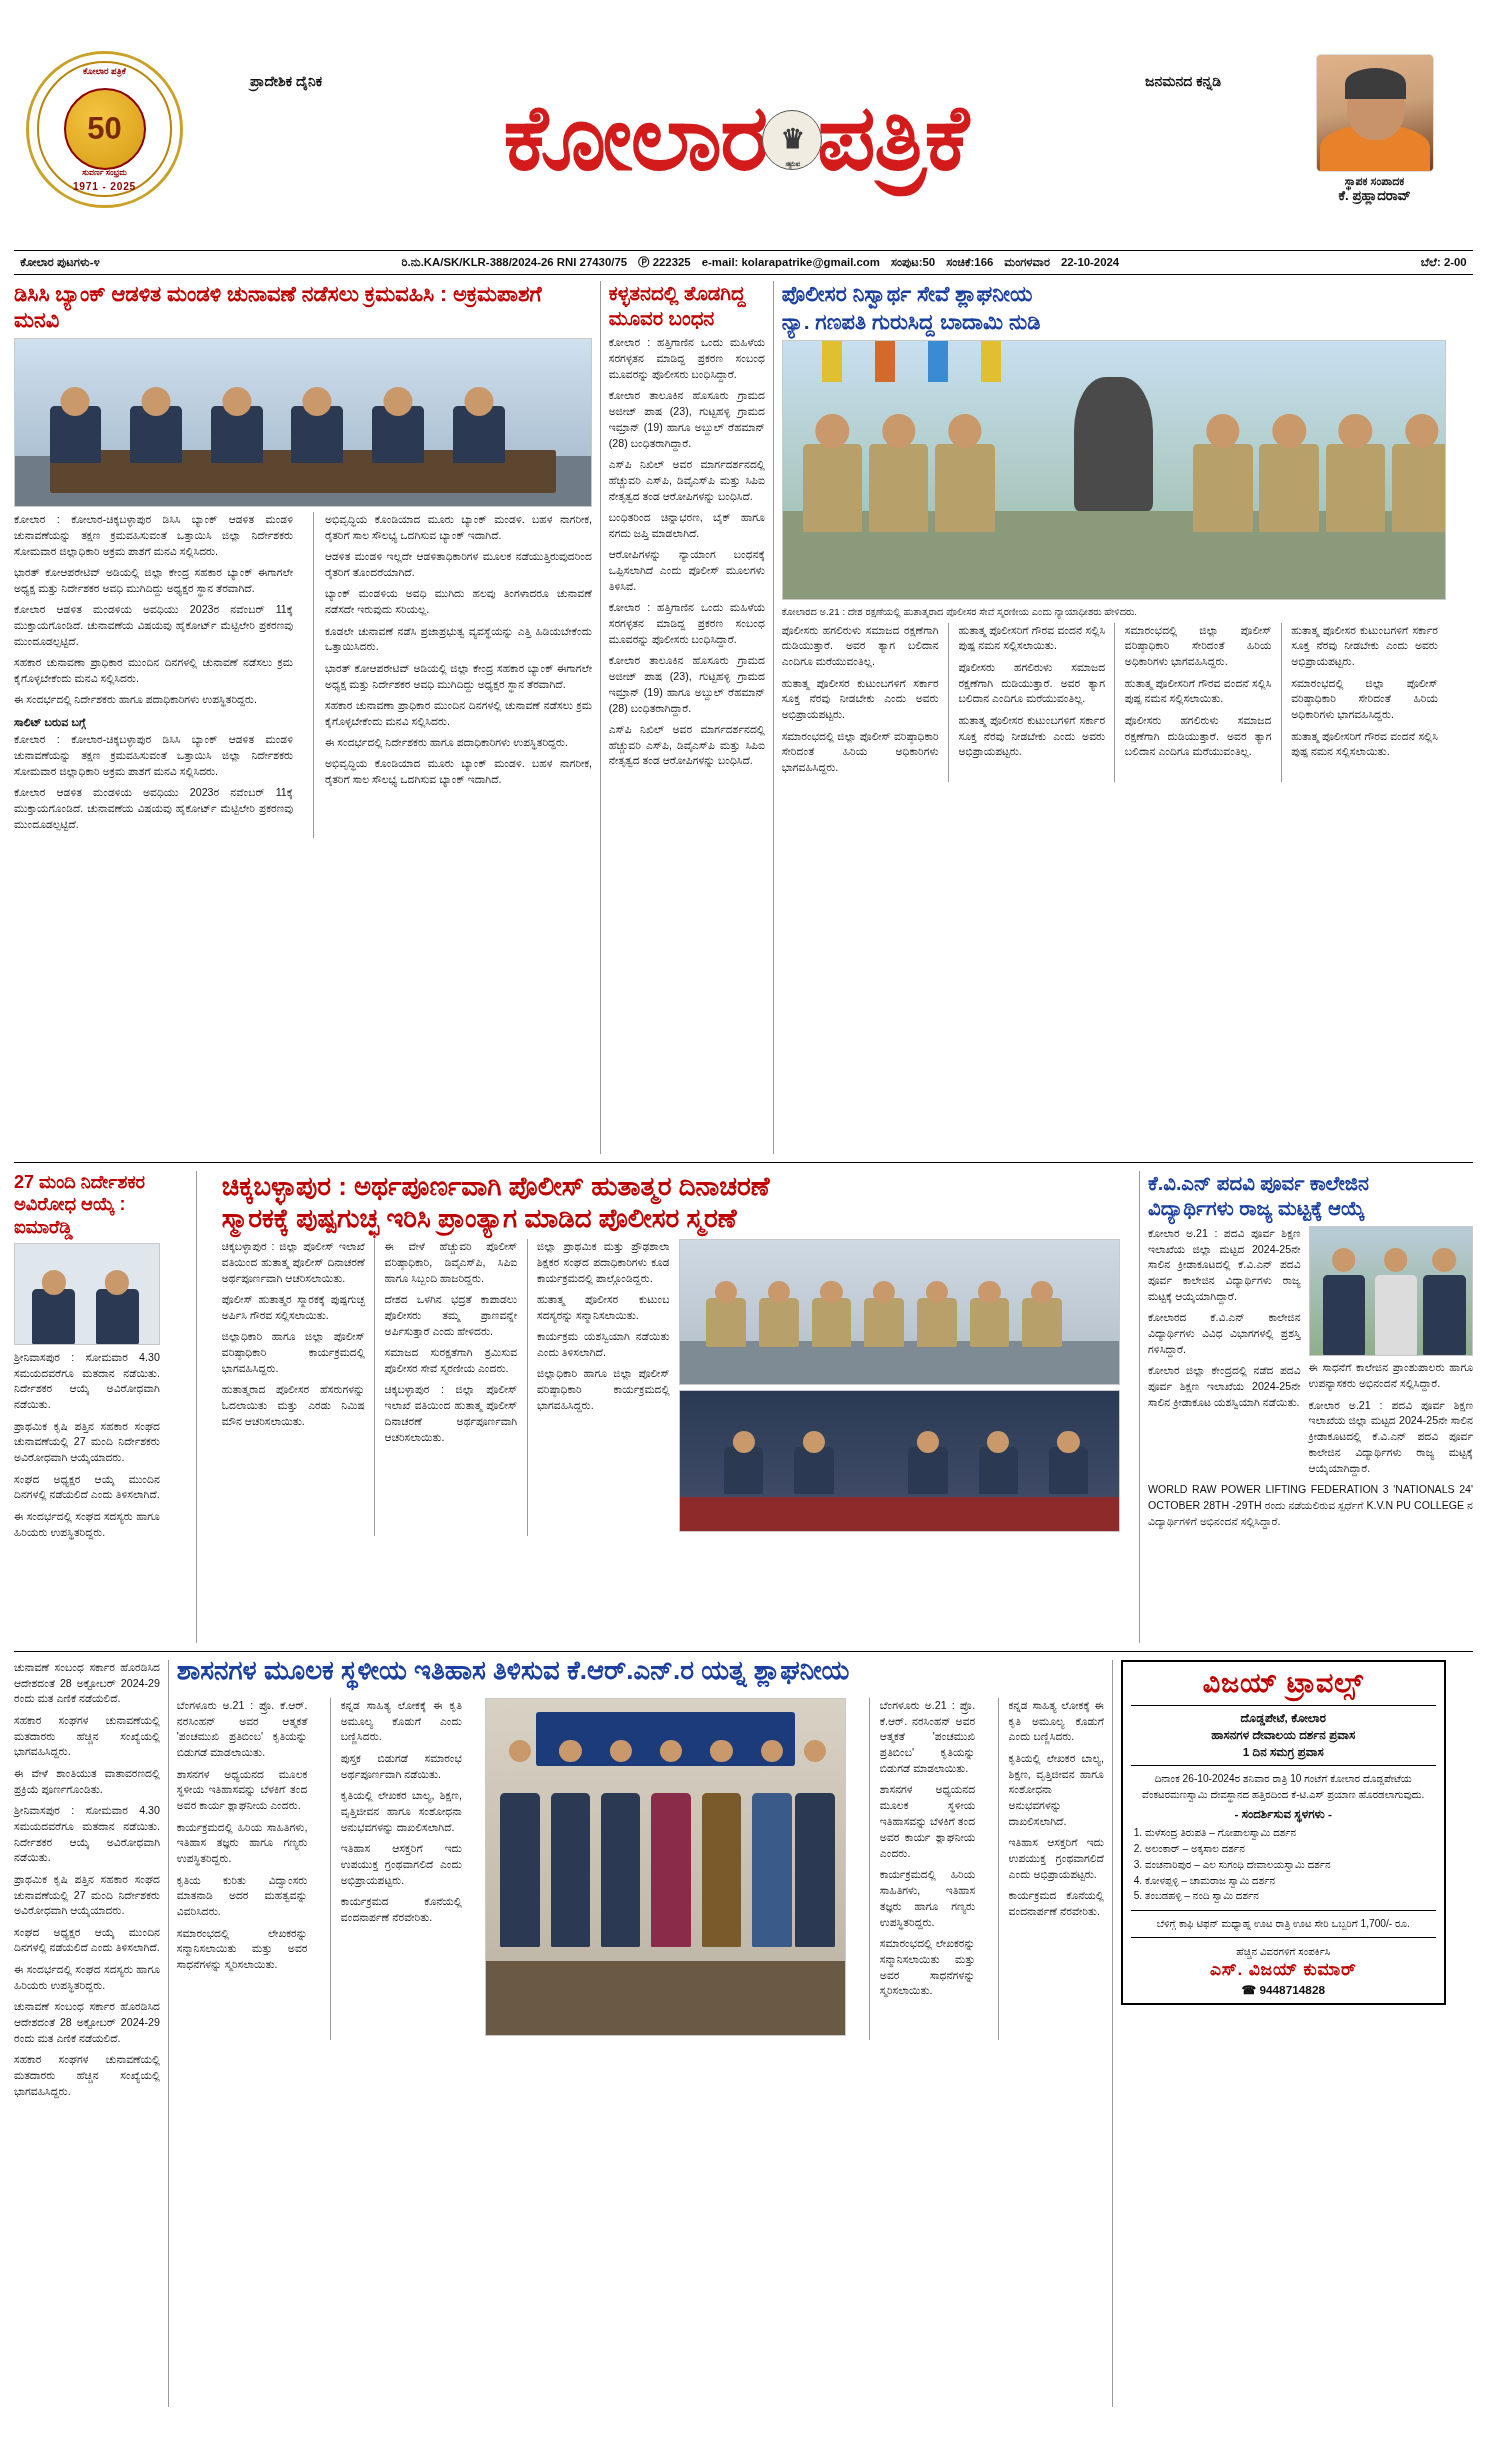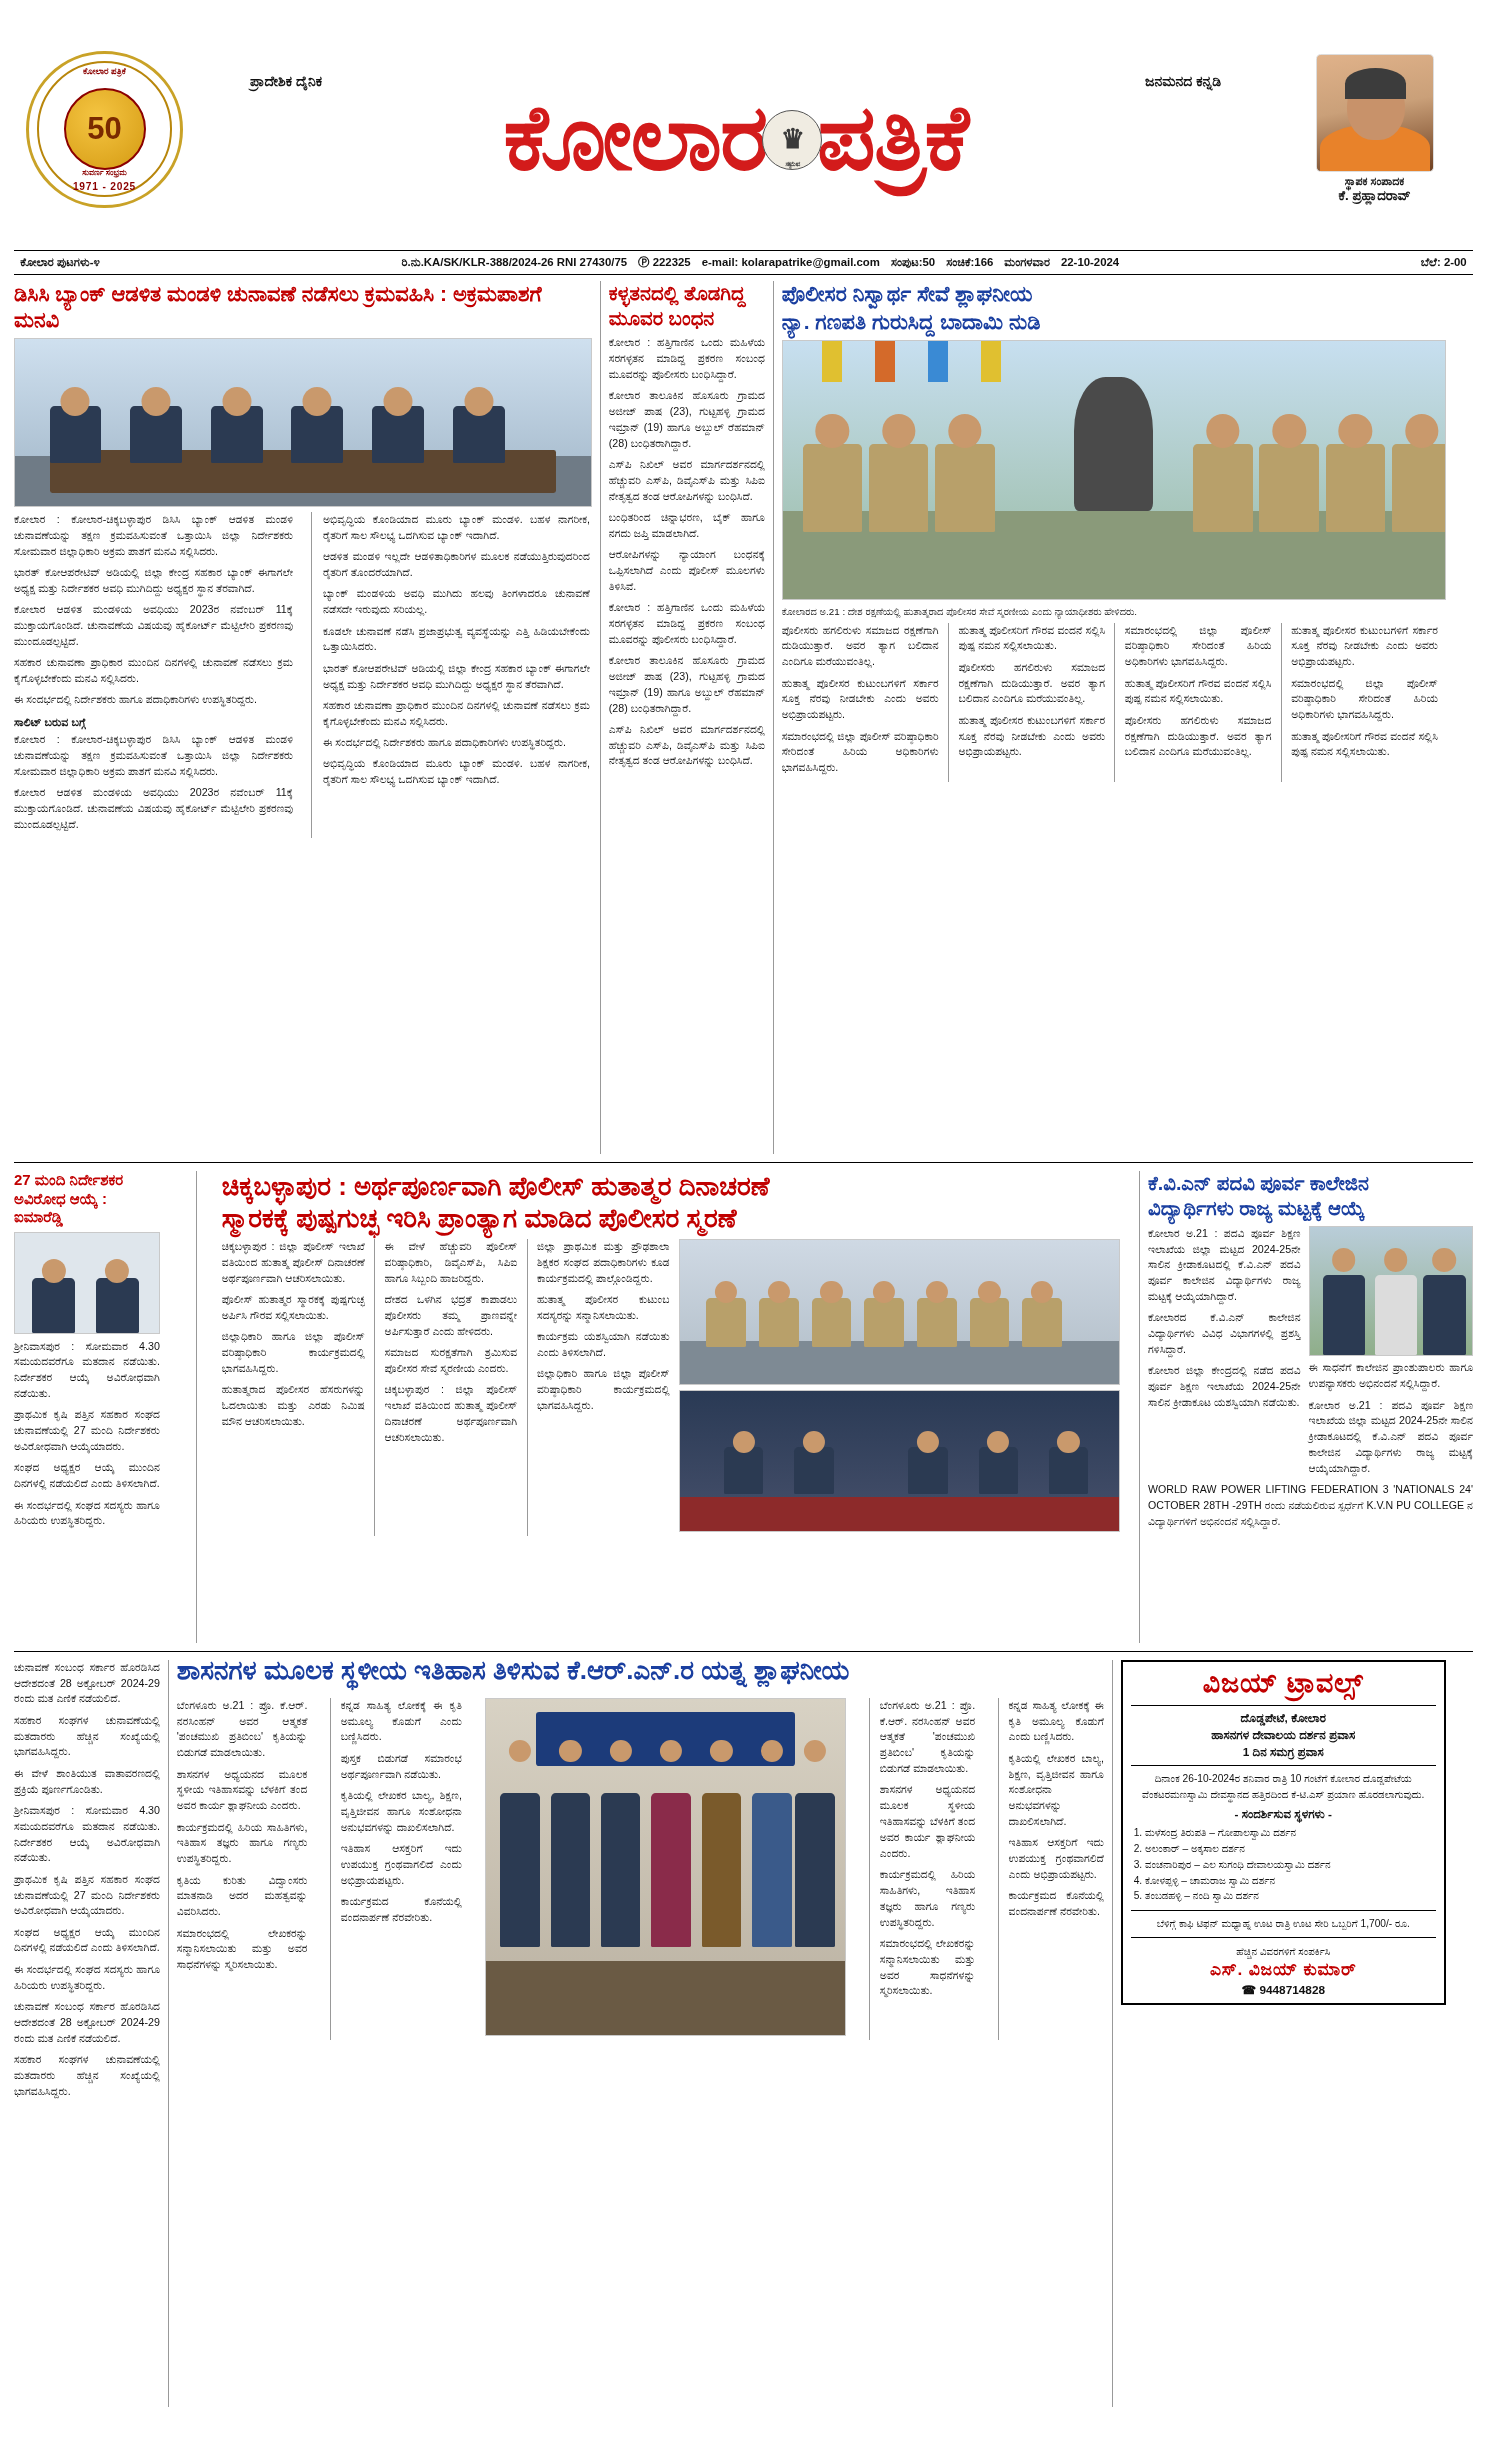--- a/index.html
+++ b/index.html
@@ -207,21 +207,21 @@
         <div class="sky"></div>
         <div class="ground" style="height:30%; background:#6f7b86;"></div>
         <div class="tbl" style="bottom:8%; height:26%; background:#5d4630;"></div>
         <div class="p" style="left:6%;"></div>
         <div class="p" style="left:20%;"></div>
         <div class="p" style="left:34%;"></div>
         <div class="p" style="left:48%;"></div>
         <div class="p" style="left:62%;"></div>
         <div class="p" style="left:76%;"></div>
       </div>
-      <div style="display:flex; gap:18px;">
+      <div style="display:flex; gap:18px;justify-content:space-between;">
         <div class="body-col" style="width:279px;">
           <p>ಕೋಲಾರ : ಕೋಲಾರ-ಚಿಕ್ಕಬಳ್ಳಾಪುರ ಡಿಸಿಸಿ ಬ್ಯಾಂಕ್ ಆಡಳಿತ ಮಂಡಳಿ ಚುನಾವಣೆಯನ್ನು ತಕ್ಷಣ ಕ್ರಮವಹಿಸುವಂತೆ ಒತ್ತಾಯಿಸಿ ಜಿಲ್ಲಾ ನಿರ್ದೇಶಕರು ಸೋಮವಾರ ಜಿಲ್ಲಾಧಿಕಾರಿ ಅಕ್ರಮ ಪಾಶಗೆ ಮನವಿ ಸಲ್ಲಿಸಿದರು.</p>
           <p>ಭಾರತ್ ಕೋಆಪರೇಟಿವ್ ಅಡಿಯಲ್ಲಿ ಜಿಲ್ಲಾ ಕೇಂದ್ರ ಸಹಕಾರ ಬ್ಯಾಂಕ್ ಈಗಾಗಲೇ ಅಧ್ಯಕ್ಷ ಮತ್ತು ನಿರ್ದೇಶಕರ ಅವಧಿ ಮುಗಿದಿದ್ದು ಅಧ್ಯಕ್ಷರ ಸ್ಥಾನ ತೆರವಾಗಿದೆ.</p>
           <p>ಕೋಲಾರ ಆಡಳಿತ ಮಂಡಳಿಯ ಅವಧಿಯು 2023ರ ನವೆಂಬರ್ 11ಕ್ಕೆ ಮುಕ್ತಾಯಗೊಂಡಿದೆ. ಚುನಾವಣೆಯ ವಿಷಯವು ಹೈಕೋರ್ಟ್ ಮೆಟ್ಟಿಲೇರಿ ಪ್ರಕರಣವು ಮುಂದೂಡಲ್ಪಟ್ಟಿದೆ.</p>
           <p>ಸಹಕಾರ ಚುನಾವಣಾ ಪ್ರಾಧಿಕಾರ ಮುಂದಿನ ದಿನಗಳಲ್ಲಿ ಚುನಾವಣೆ ನಡೆಸಲು ಕ್ರಮ ಕೈಗೊಳ್ಳಬೇಕೆಂದು ಮನವಿ ಸಲ್ಲಿಸಿದರು.</p>
           <p>ಈ ಸಂದರ್ಭದಲ್ಲಿ ನಿರ್ದೇಶಕರು ಹಾಗೂ ಪದಾಧಿಕಾರಿಗಳು ಉಪಸ್ಥಿತರಿದ್ದರು.</p>
           <div class="subhead">ಸಾಲಿಟ್ ಬರುವ ಬಗ್ಗೆ</div>
           <p>ಕೋಲಾರ : ಕೋಲಾರ-ಚಿಕ್ಕಬಳ್ಳಾಪುರ ಡಿಸಿಸಿ ಬ್ಯಾಂಕ್ ಆಡಳಿತ ಮಂಡಳಿ ಚುನಾವಣೆಯನ್ನು ತಕ್ಷಣ ಕ್ರಮವಹಿಸುವಂತೆ ಒತ್ತಾಯಿಸಿ ಜಿಲ್ಲಾ ನಿರ್ದೇಶಕರು ಸೋಮವಾರ ಜಿಲ್ಲಾಧಿಕಾರಿ ಅಕ್ರಮ ಪಾಶಗೆ ಮನವಿ ಸಲ್ಲಿಸಿದರು.</p>
           <p>ಕೋಲಾರ ಆಡಳಿತ ಮಂಡಳಿಯ ಅವಧಿಯು 2023ರ ನವೆಂಬರ್ 11ಕ್ಕೆ ಮುಕ್ತಾಯಗೊಂಡಿದೆ. ಚುನಾವಣೆಯ ವಿಷಯವು ಹೈಕೋರ್ಟ್ ಮೆಟ್ಟಿಲೇರಿ ಪ್ರಕರಣವು ಮುಂದೂಡಲ್ಪಟ್ಟಿದೆ.</p>
         </div>
@@ -295,21 +295,21 @@
         </div>
       </div>
     </div>
   </div>
 
   <div class="divline2"></div>
 
   <div class="section" style="height:472px;">
 
     <div class="col" style="width:146px;">
-      <h2 class="head-red kan" style="font-size:15px; line-height:1.25;">27 ಮಂದಿ ನಿರ್ದೇಶಕರ ಅವಿರೋಧ ಆಯ್ಕೆ : ಐಮಾರೆಡ್ಡಿ</h2>
+      <h2 class="head-red kan" style="font-size:18px; line-height:1.25;">27 ಮಂದಿ ನಿರ್ದೇಶಕರ ಅವಿರೋಧ ಆಯ್ಕೆ : ಐಮಾರೆಡ್ಡಿ</h2>
       <div class="photo" style="height:102px;">
         <div class="sky" style="background:#dfe6ec;"></div>
         <div class="p" style="left:12%; width:30%; height:55%; bottom:0;"></div>
         <div class="p" style="left:56%; width:30%; height:55%; bottom:0;"></div>
       </div>
       <div class="body-col">
         <p>ಶ್ರೀನಿವಾಸಪುರ : ಸೋಮವಾರ 4.30 ಸಮಯದವರೆಗೂ ಮತದಾನ ನಡೆಯಿತು. ನಿರ್ದೇಶಕರ ಆಯ್ಕೆ ಅವಿರೋಧವಾಗಿ ನಡೆಯಿತು.</p>
         <p>ಪ್ರಾಥಮಿಕ ಕೃಷಿ ಪತ್ತಿನ ಸಹಕಾರ ಸಂಘದ ಚುನಾವಣೆಯಲ್ಲಿ 27 ಮಂದಿ ನಿರ್ದೇಶಕರು ಅವಿರೋಧವಾಗಿ ಆಯ್ಕೆಯಾದರು.</p>
         <p>ಸಂಘದ ಅಧ್ಯಕ್ಷರ ಆಯ್ಕೆ ಮುಂದಿನ ದಿನಗಳಲ್ಲಿ ನಡೆಯಲಿದೆ ಎಂದು ತಿಳಿಸಲಾಗಿದೆ.</p>
         <p>ಈ ಸಂದರ್ಭದಲ್ಲಿ ಸಂಘದ ಸದಸ್ಯರು ಹಾಗೂ ಹಿರಿಯರು ಉಪಸ್ಥಿತರಿದ್ದರು.</p>

